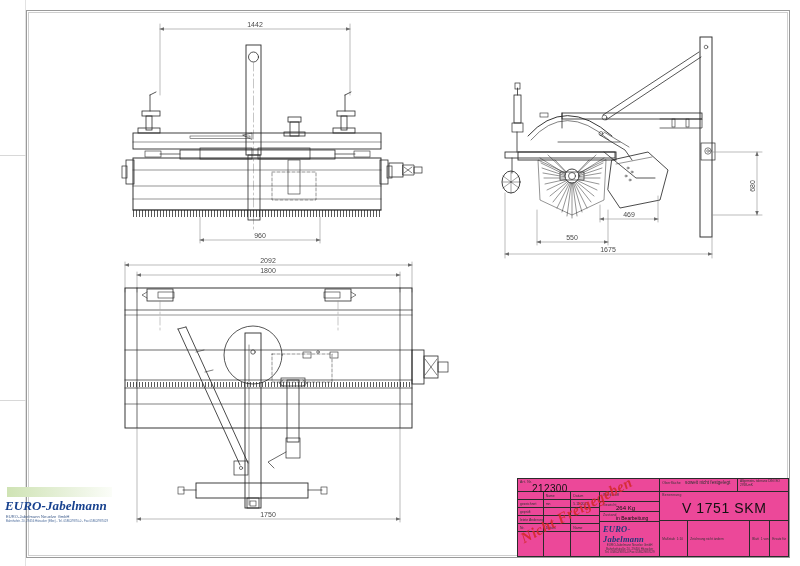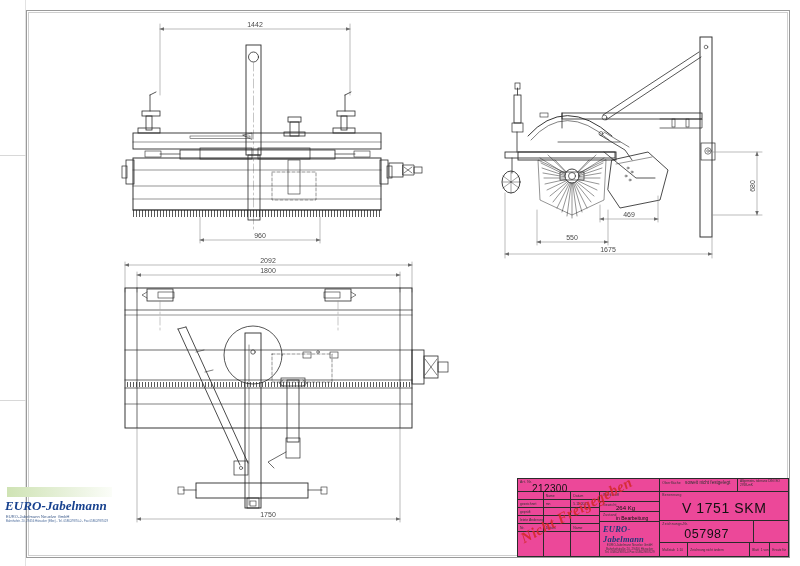--- a/index.html
+++ b/index.html
@@ -449,27 +449,20 @@
         <div class="tb-r1b">
           <div class="x-small" style="white-space:normal;line-height:3.6px;">Allgemein- toleranz DIN ISO 2768-mK</div>
         </div>
       </div>
 
       <div class="tb-r2">
         <div class="lbl benennung-lbl">Benennung</div>
         <div class="big-name">V 1751 SKM</div>
       </div>
 
-      <div class="tb-r3">
-        <div class="tb-r3a">
-          <div class="lbl">Zeichnungs-Nr.</div>
-          <div class="zeichnr">057987</div>
-        </div>
-        <div class="tb-r3b"></div>
-      </div>
 
       <div class="tb-r4">
         <div class="f f1">
           <span>Maßstab</span>
           <span style="margin-left:2px">1:10</span>
         </div>
         <div class="f f2">Zeichnung nicht ändern</div>
         <div class="f f3">
           <span>Blatt</span>
           <span style="margin-left:2px">1 von 1</span>

